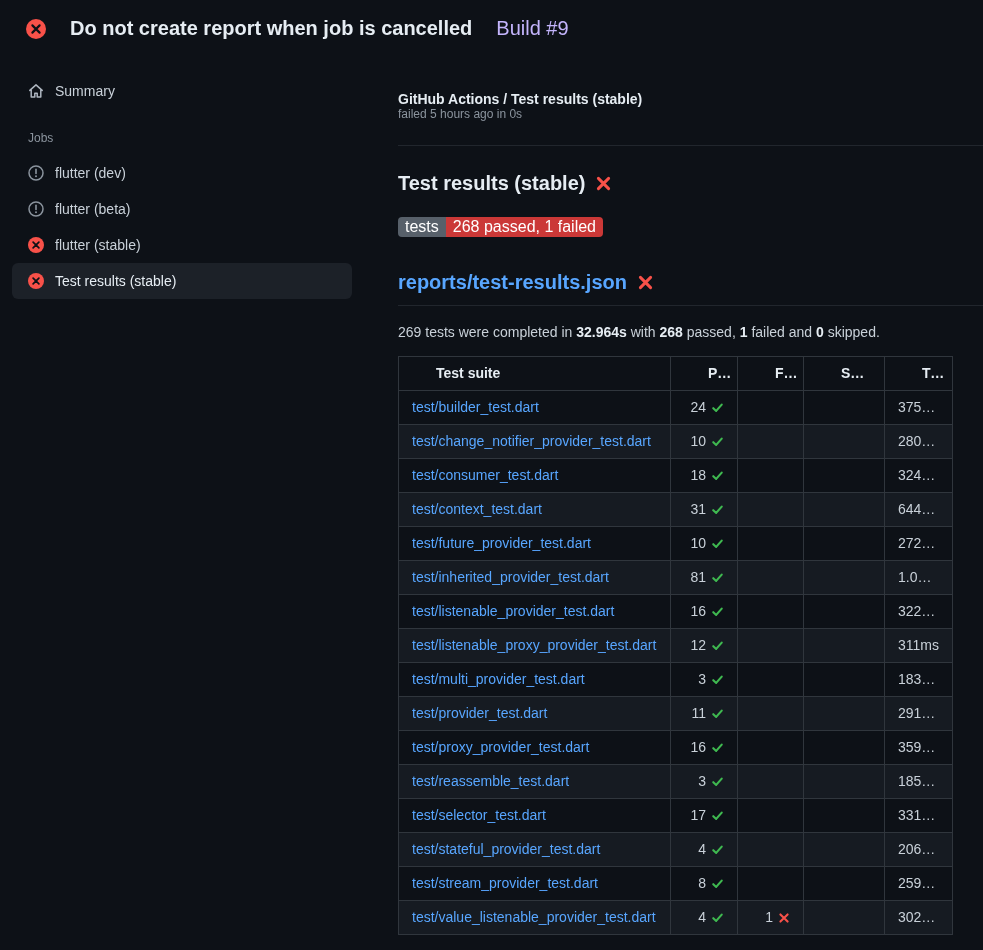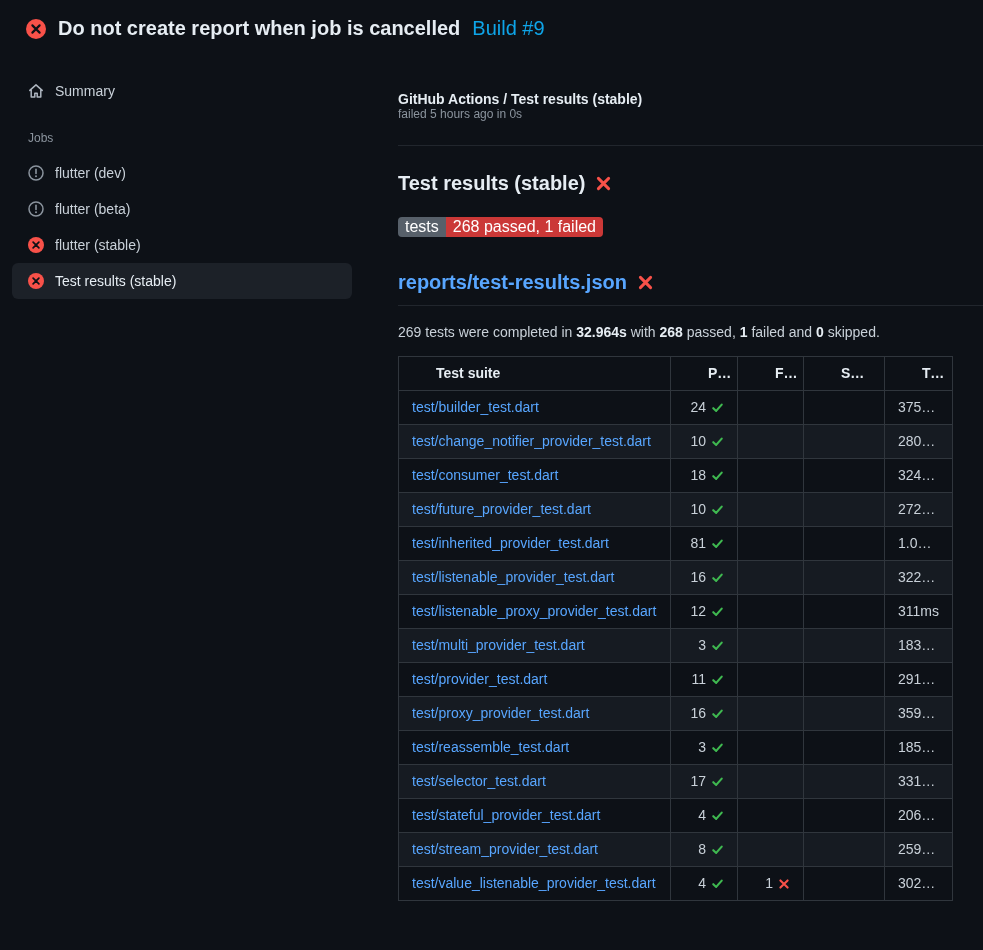--- a/index.html
+++ b/index.html
@@ -6,28 +6,28 @@
   html,body { margin:0; padding:0; }
   body {
     width:983px; height:950px; overflow:hidden;
     background:#0d1117; color:#c9d1d9;
     font-family:"Liberation Sans","DejaVu Sans",sans-serif;
     font-size:14px;
   }
   a { text-decoration:none; cursor:pointer; }
 
   
-  .run-header { display:flex; align-items:center; gap:12px; padding:17px 24px 13px 26px; }
+  .run-header { display:flex; align-items:center; gap:24px; padding:17px 24px 13px 26px; }
   .icon { display:inline-flex; align-items:center; justify-content:center; flex:none; }
   .icon svg { width:100%; height:100%; display:block; }
   .icon-20 { width:20px; height:20px; }
   .icon-16 { width:16px; height:16px; }
   .icon-17 { width:17px; height:17px; }
   .run-title { margin:0; font-size:20px; font-weight:700; color:#e6edf3; }
-  .run-build { font-size:20px; font-weight:400; color:#0ea5e9; }
+  .run-build { font-size:20px; font-weight:400; color:#c4b5fd; }
 
   
   .layout { display:flex; align-items:flex-start; }
 
   
   .sidebar { width:364px; flex:none; padding:20px 12px 0 12px; }
   .side-item {
     display:flex; align-items:center; gap:11px;
     padding:10px 16px; border-radius:6px;
     font-size:14px; color:#c9d1d9; cursor:pointer;
@@ -229,20 +229,29 @@
             <tr>
               <td><a href="#" class="suite-link">test/consumer_test.dart</a></td>
               <td class="col-num">18<span class="cell-icon"><svg width="13" height="13" viewBox="0 0 16 16">
                     <path d="M2.8 8.8l3.6 3.4 6.8-7.8" fill="none" stroke="#3fb950" stroke-width="2.6" stroke-linecap="round" stroke-linejoin="round"></path>
                   </svg></span></td>
               <td class="col-num"></td>
               <td class="col-num"></td>
               <td class="col-time">324ms</td>
             </tr>
             <tr>
+              <td><a href="#" class="suite-link">test/context_test.dart</a></td>
+              <td class="col-num">31<span class="cell-icon"><svg width="13" height="13" viewBox="0 0 16 16">
+                    <path d="M2.8 8.8l3.6 3.4 6.8-7.8" fill="none" stroke="#3fb950" stroke-width="2.6" stroke-linecap="round" stroke-linejoin="round"></path>
+                  </svg></span></td>
+              <td class="col-num"></td>
+              <td class="col-num"></td>
+              <td class="col-time">644ms</td>
+            </tr>
+            <tr>
               <td><a href="#" class="suite-link">test/future_provider_test.dart</a></td>
               <td class="col-num">10<span class="cell-icon"><svg width="13" height="13" viewBox="0 0 16 16">
                     <path d="M2.8 8.8l3.6 3.4 6.8-7.8" fill="none" stroke="#3fb950" stroke-width="2.6" stroke-linecap="round" stroke-linejoin="round"></path>
                   </svg></span></td>
               <td class="col-num"></td>
               <td class="col-num"></td>
               <td class="col-time">272ms</td>
             </tr>
             <tr>
               <td><a href="#" class="suite-link">test/inherited_provider_test.dart</a></td>

